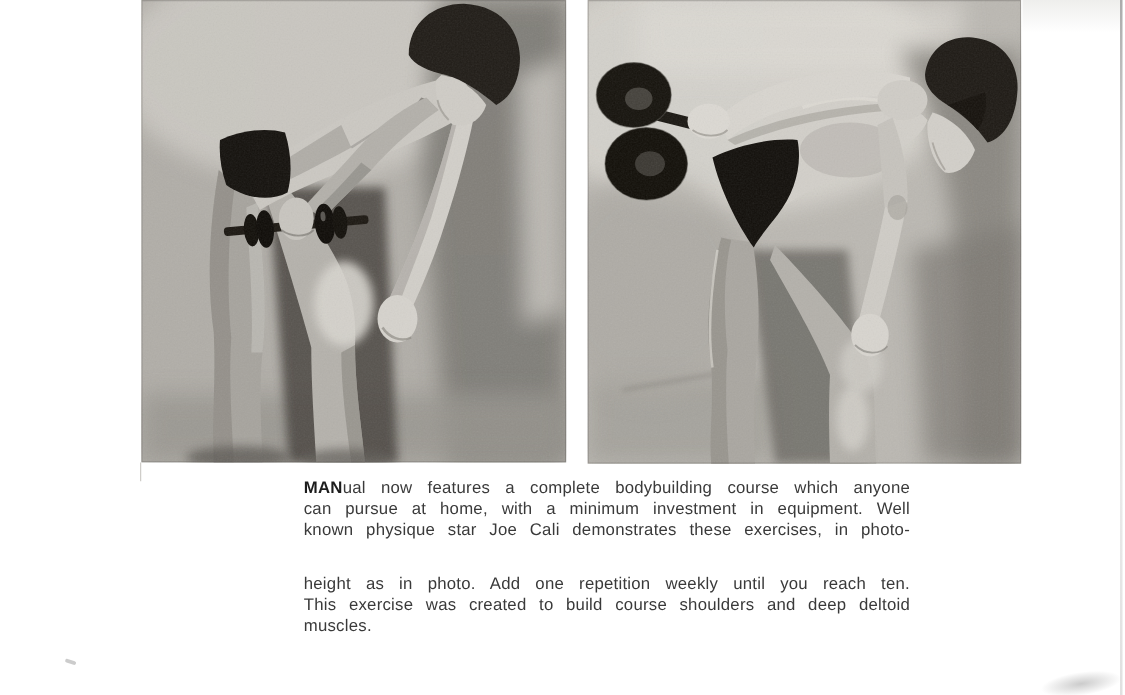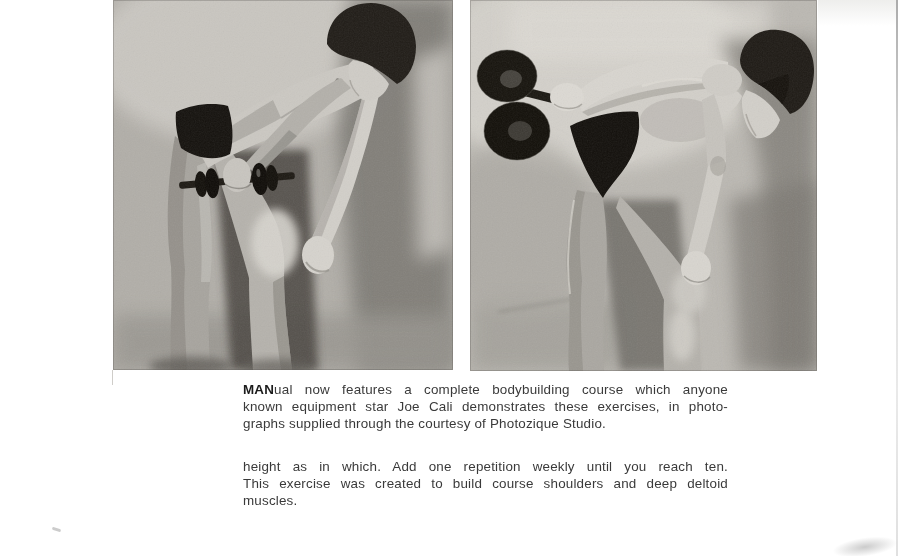--- a/index.html
+++ b/index.html
@@ -197,25 +197,25 @@
         <path d="M286,136 C282,130 278,122 276,114" stroke="#948f89" stroke-width="1.5" fill="none" opacity="0.6"></path>
       </g>
       <rect width="347" height="371" filter="url(#grainR)" opacity="0.10"></rect>
       <rect x="0.5" y="0.5" width="346" height="370" fill="none" stroke="#55524e" stroke-opacity="0.3"></rect>
     </svg>
   </figure>
 
   <div id="text-col">
     <div class="para" id="intro-paragraph">
       <div class="line"><span class="lead">MAN</span><span>ual now features a complete bodybuilding course which anyone</span></div>
-      <div class="line">known equipment star Joe Cali demonstrates these exercises, in photo-</div>
-      <div class="line last">graphs supplied through the courtesy of Photozique Studio.</div>
+      <div class="line">can pursue at home, with a minimum investment in equipment. Well</div>
+      <div class="line">known physique star Joe Cali demonstrates these exercises, in photo-</div>
     </div>
     <div class="para" id="exercise-paragraph">
-      <div class="line">height as in which. Add one repetition weekly until you reach ten.</div>
+      <div class="line">height as in photo. Add one repetition weekly until you reach ten.</div>
       <div class="line">This exercise was created to build course shoulders and deep deltoid</div>
       <div class="line last">muscles.</div>
     </div>
   </div>
 
   <div id="page-edge-right"></div>
   <div id="top-right-haze"></div>
   <div id="corner-smudge"></div>
   <div id="speck"></div>
   <div id="photo-corner-line"></div>

